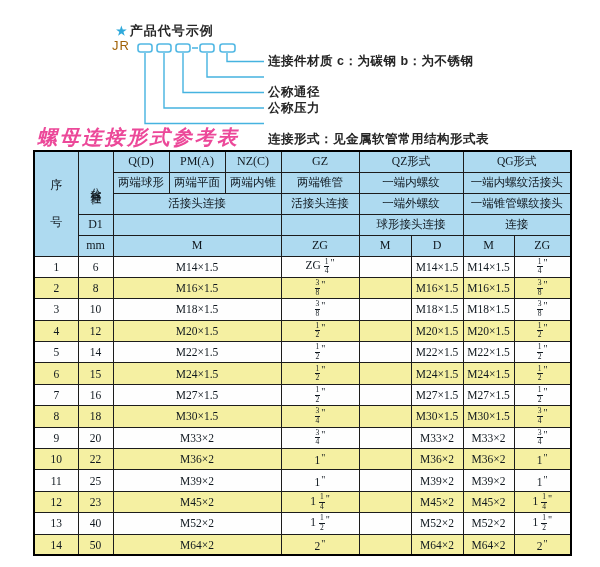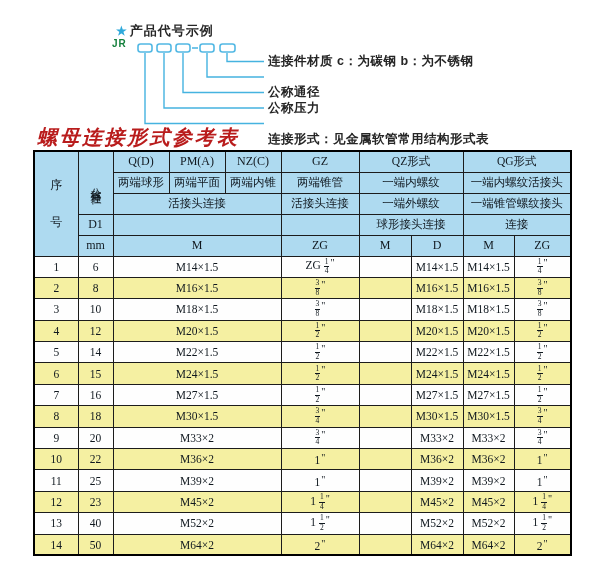--- a/index.html
+++ b/index.html
@@ -14,36 +14,36 @@
 
   
   #diagram { position: absolute; left: 0; top: 0; width: 600px; height: 150px; }
   .diagram-title {
     position: absolute; left: 116px; top: 22px;
     font-size: 13px; font-weight: bold; color: #262626; letter-spacing: 1px;
   }
   .diagram-title .star { color: #2fa9db; margin-right: 2px; font-size: 12px; }
   .code-prefix {
     position: absolute; left: 112px; top: 38px;
-    font-size: 10px; font-weight: bold; color: #15803d; letter-spacing: 1px;
+    font-size: 13px; font-weight: normal; color: #a16207; letter-spacing: 1px;
   }
   #diagram svg { position: absolute; left: 0; top: 0; }
   .diagram-label {
     position: absolute; left: 268px; height: 15px; line-height: 15px;
     font-size: 12.5px; font-weight: bold; color: #262626; white-space: nowrap;
     letter-spacing: 0.5px;
     text-align: right;
   }
 
   
   .table-title {
     position: absolute; left: 37px; top: 124px;
     font-family: "Liberation Serif", serif;
     font-style: italic; font-weight: bold;
-    font-size: 20px; color: #b91c1c; letter-spacing: 2.5px;
+    font-size: 20px; color: #ec4899; letter-spacing: 2.5px;
   }
 
   
   table#ref-table {
     position: absolute; left: 33px; top: 150px;
     width: 537px;
     border-collapse: collapse; table-layout: fixed;
     border: 2px solid #000;
     font-family: "Liberation Serif", serif;
     color: #10181f;

